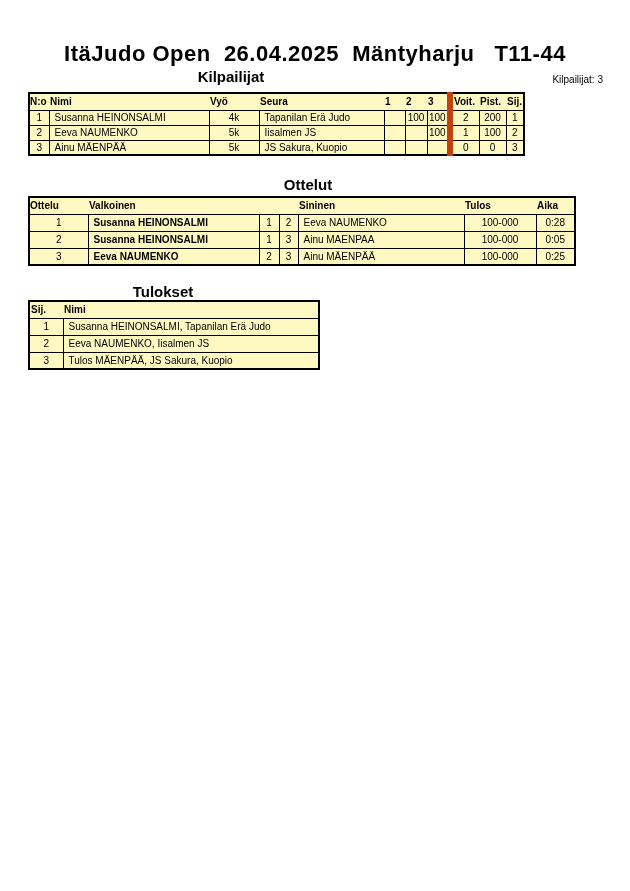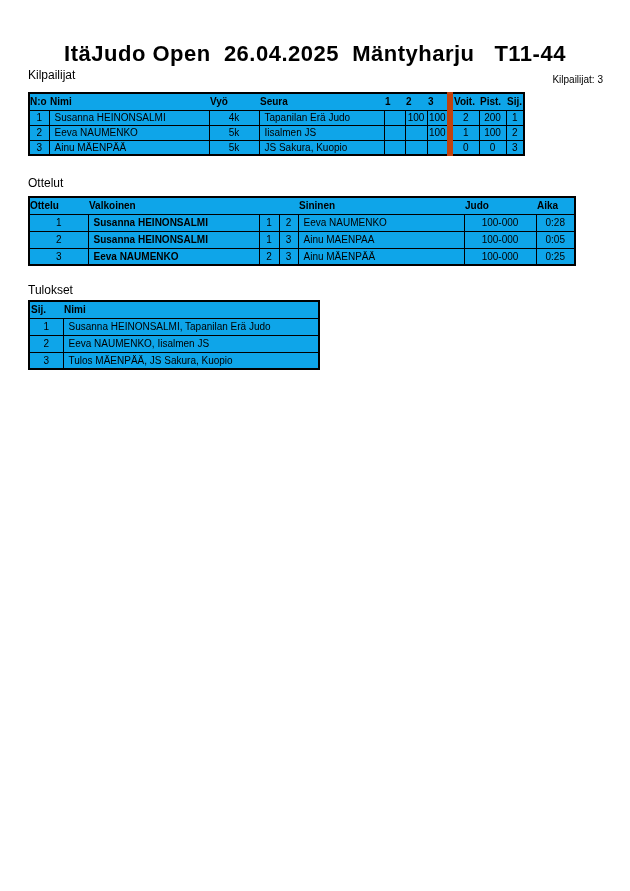--- a/index.html
+++ b/index.html
@@ -10,36 +10,36 @@
     font-family: "Liberation Sans", sans-serif;
     color: #000;
     overflow: hidden;
   }
   .main-title {
     position: absolute; top: 41px; left: 0; width: 630px;
     text-align: center; font-size: 22px; font-weight: bold;
     white-space: pre; letter-spacing: 0.5px;
   }
   .sec-title {
-    position: absolute; text-align: left;
-    font-size: 12px; font-weight: normal;
+    position: absolute; text-align: center;
+    font-size: 15px; font-weight: bold;
   }
   .sec-title.kilp { top: 68px; left: 28px; width: 406px; }
   .sec-title.ottel { top: 176px; left: 28px; width: 560px; }
   .sec-title.tulo { top: 283px; left: 28px; width: 270px; }
   .count {
     position: absolute; top: 74px; right: 27px;
     font-size: 10px;
   }
   table.tbl {
     position: absolute; left: 28px;
     border-collapse: collapse; table-layout: fixed;
     border: 2px solid #000;
     font-size: 10px;
-    background: #0ea5e9;
+    background: #fef9c3;
   }
   table.t1 { top: 92px; }
   table.t2 { top: 196px; }
   table.t3 { top: 300px; }
   .tbl th {
     height: 17px; font-weight: bold; text-align: left;
     border-bottom: 1px solid #000; overflow: hidden; white-space: nowrap;
     padding: 0 1px; vertical-align: middle;
   }
   .tbl td {
@@ -139,21 +139,21 @@
       <col style="width:72px">
       <col style="width:39px">
   </colgroup>
   <thead>
     <tr>
       <th class="flush">Ottelu</th>
       <th>Valkoinen</th>
       <th></th>
       <th></th>
       <th>Sininen</th>
-      <th>Judo</th>
+      <th>Tulos</th>
       <th>Aika</th>
     </tr>
   </thead>
   <tbody>
     <tr>
       <td>1</td>
       <td class="al bold">Susanna HEINONSALMI</td>
       <td>1</td>
       <td>2</td>
       <td class="al">Eeva NAUMENKO</td>

